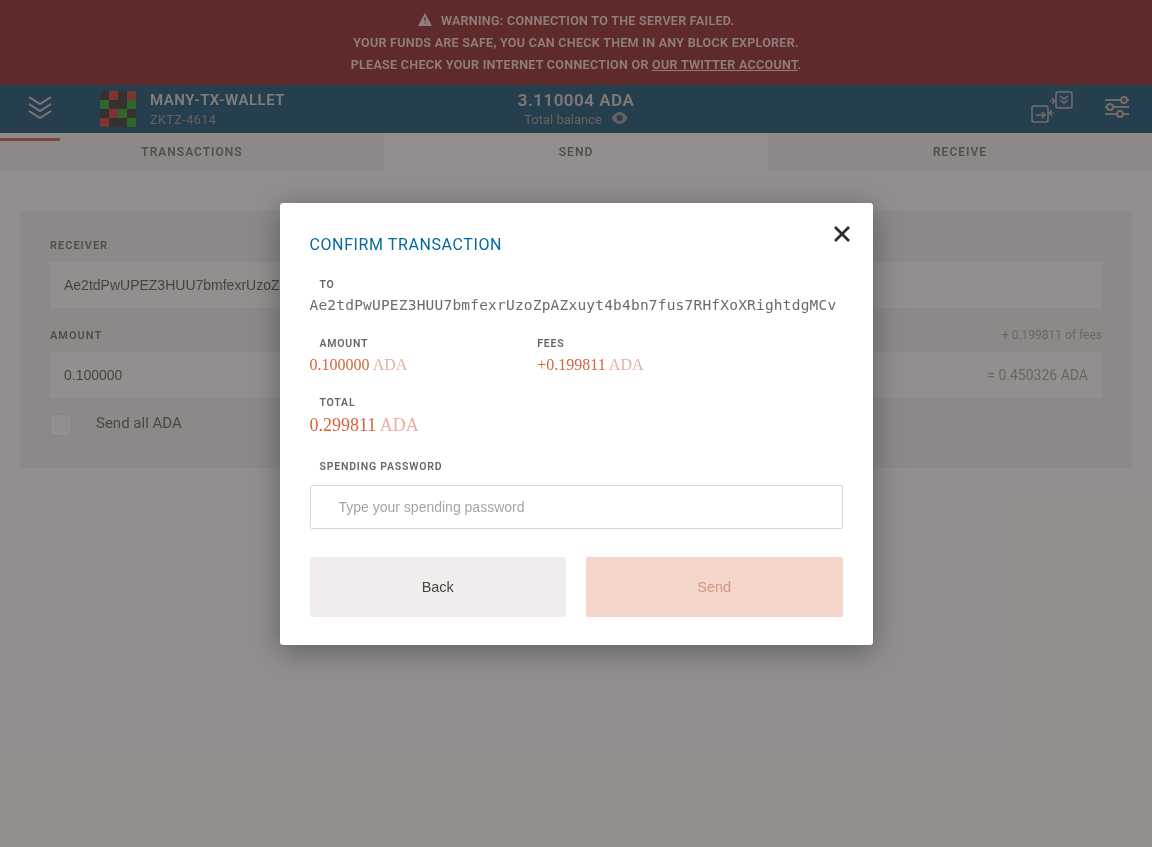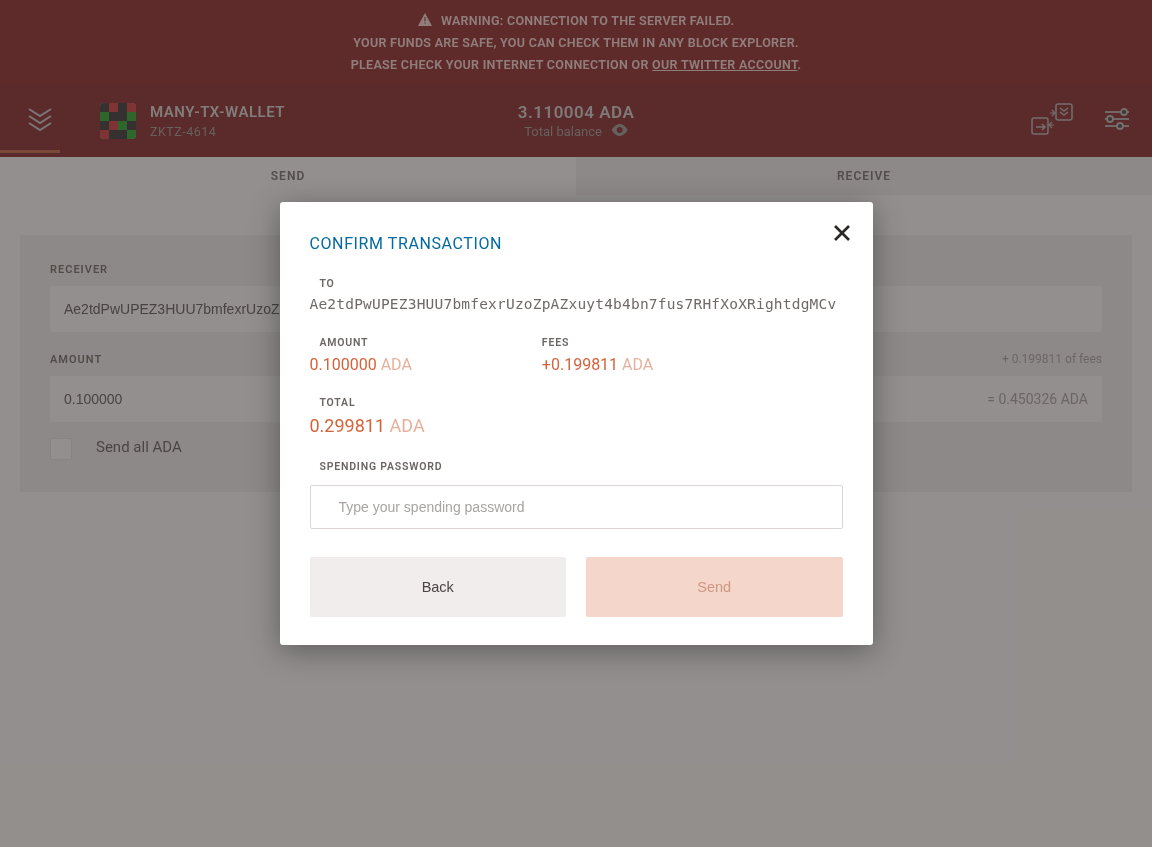--- a/index.html
+++ b/index.html
@@ -28,23 +28,23 @@
       margin-right: 6px;
       vertical-align: -1px;
     }
     .warning-banner a {
       color: #f5d5d5;
       text-decoration: underline;
     }
 
     
     .header {
-      background: #7f1d1d;
+      background: #0c4a6e;
       color: #c8c4c3;
-      height: 72px;
+      height: 48px;
       display: flex;
       align-items: center;
       padding: 0 20px;
       position: relative;
     }
     .logo-box {
       width: 40px;
       display: flex;
       align-items: center;
       justify-content: center;
@@ -247,20 +247,21 @@
     }
     .m-row2 {
       display: flex;
       gap: 70px;
       margin-top: 24px;
     }
     .m-value {
       font-size: 16px;
       color: #d4633a;
       margin-top: 2px;
+      font-family: Liberation Serif, serif;
     }
     .m-value .currency {
       color: #e7b09b;
     }
     .m-total {
       margin-top: 22px;
     }
     .m-total .m-value {
       font-size: 18px;
     }
@@ -382,20 +383,21 @@
         <line x1="3" y1="12" x2="27" y2="12"></line>
           <circle cx="8" cy="12" r="3" fill="#3c3b3b"></circle>
         <line x1="3" y1="19" x2="27" y2="19"></line>
           <circle cx="18" cy="19" r="3" fill="#3c3b3b"></circle>
       </svg>
     </span>
   </div>
 </div>
 
 <div class="tabs">
+  <div class="tab">TRANSACTIONS</div>
   <div class="tab active">SEND</div>
   <div class="tab">RECEIVE</div>
 </div>
 
 <div class="send-panel">
   <div class="field-label">RECEIVER</div>
   <input class="text-input" value="Ae2tdPwUPEZ3HUU7bmfexrUzoZ" style="">
 
   <div class="amount-row">
     <div class="field-label" style="margin-bottom:0">AMOUNT</div>

